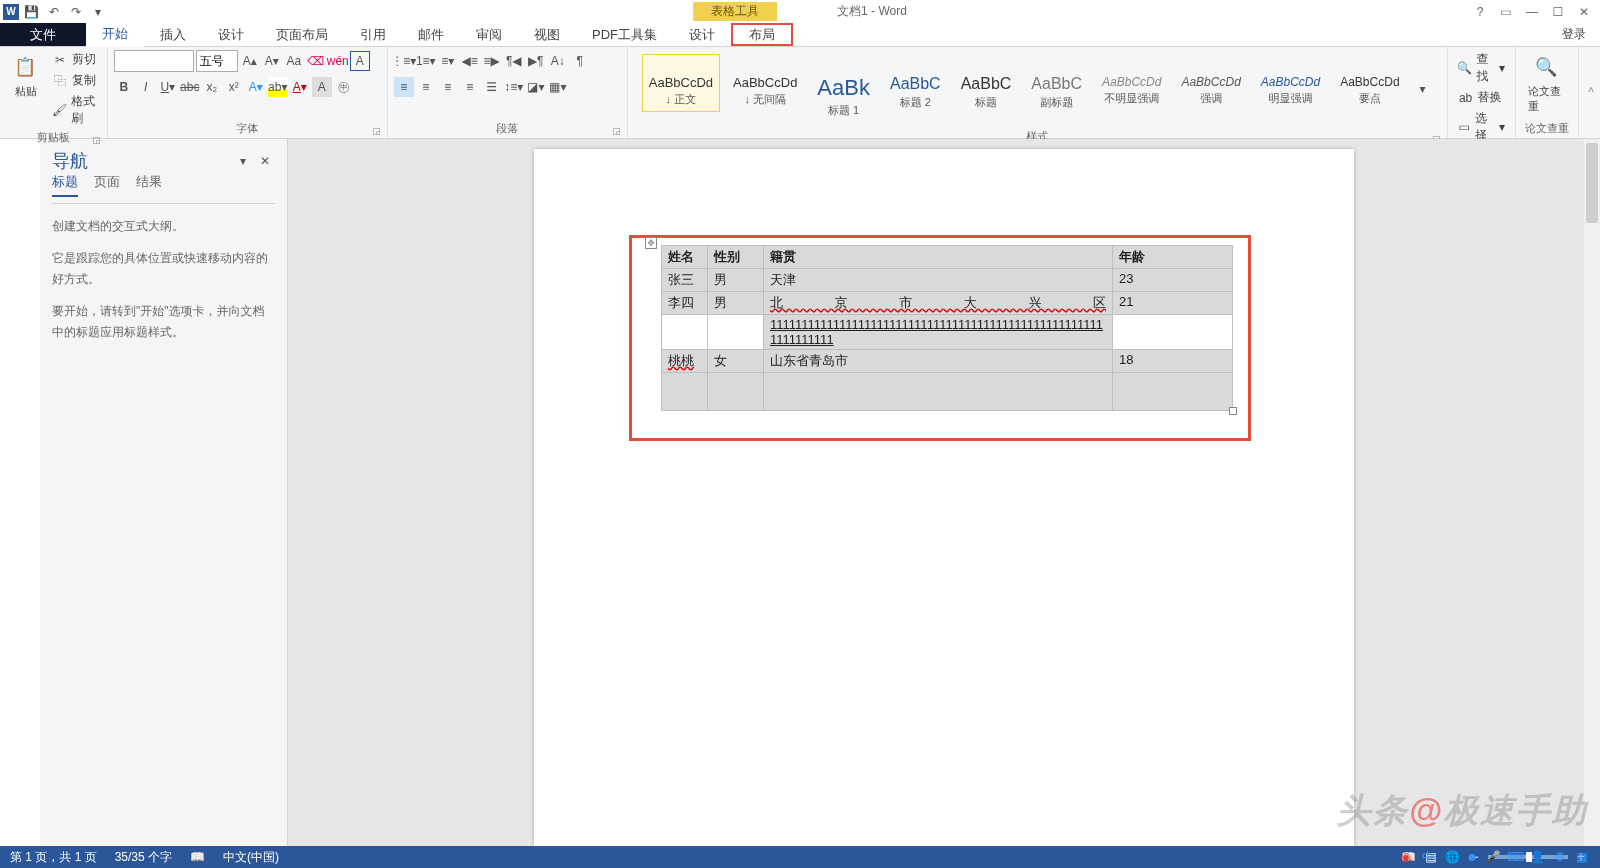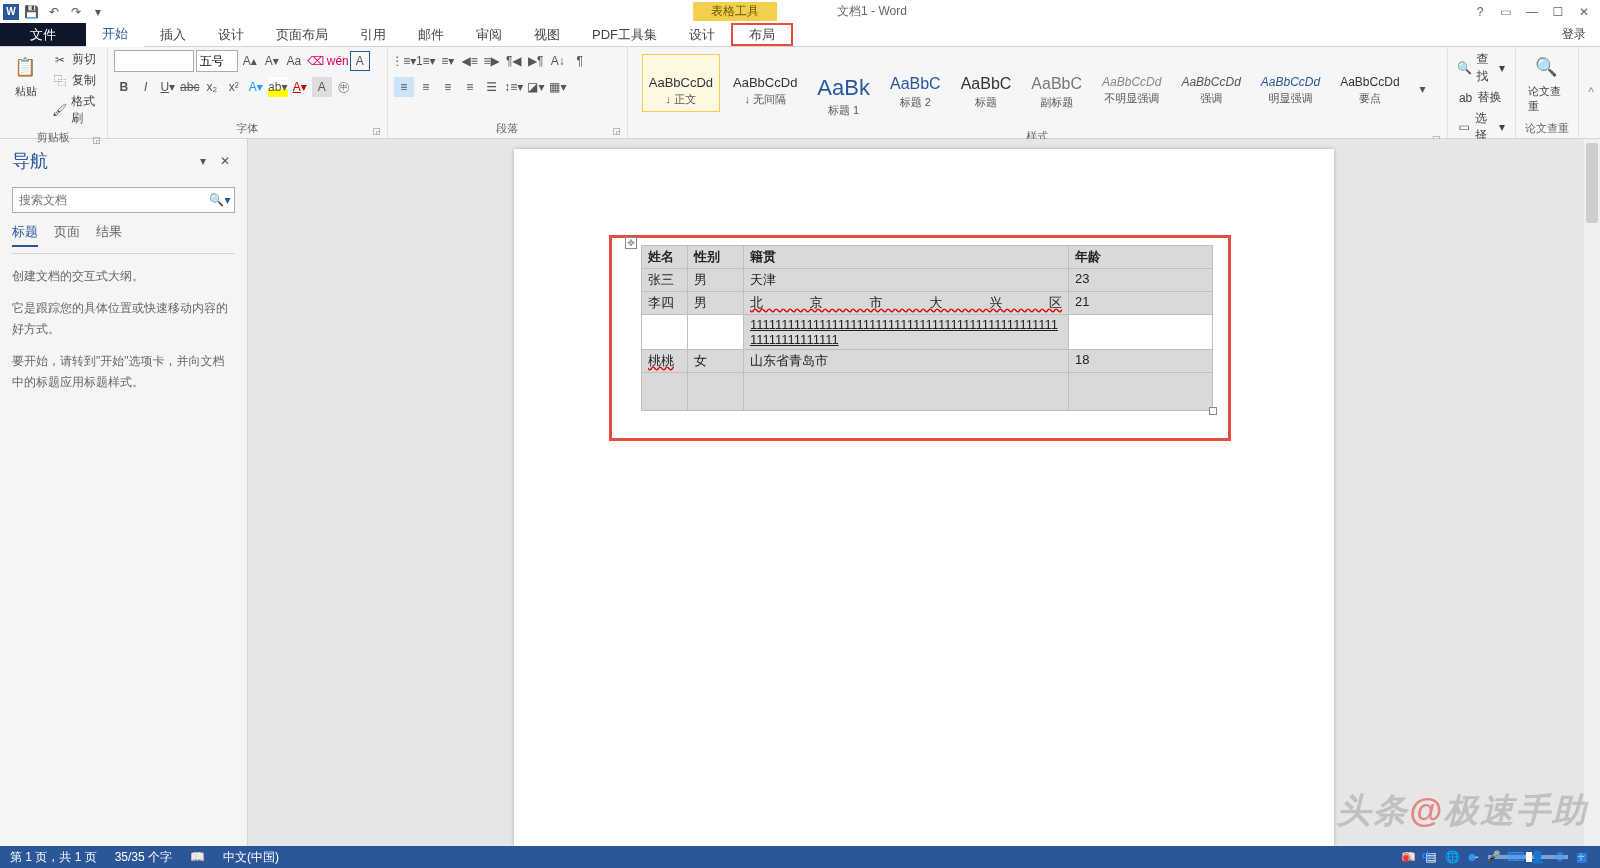--- a/index.html
+++ b/index.html
@@ -39,21 +39,21 @@
     .size-select{ width:42px; height:22px; border:1px solid #abadb3; font-size:12px; padding:0 3px; background:#fff;}
     .btn-row{display:flex; align-items:center; gap:2px; height:22px;}
     .icon-btn{width:20px; height:20px; display:flex; align-items:center; justify-content:center; cursor:pointer; color:#555; font-size:12px;}
     .style-gallery{flex:1; display:flex; align-items:flex-start; gap:6px; padding:4px 8px;}
     .style-item{display:flex; flex-direction:column; align-items:center; gap:2px; padding:4px 6px; cursor:pointer; border:1px solid transparent;}
     .style-item.sel{border:1px solid #f2d04f; background:#fef8e3;}
     .style-prev{font-size:13px; color:#333;margin-top:16px;}
     .style-name{font-size:11px; color:#555;}
     
     
-    .main { display: flex; height: calc(100vh - 23px - 24px - 92px - 22px); }
+    .main { display: flex; height: calc(100vh - 23px - 24px - 92px - 22px); margin-left: 40px; }
     .nav-pane { width: 248px; border-right: 1px solid #d4d4d4; background: #f5f5f5; padding: 10px 12px; }
     .nav-title { font-size: 18px; color: #2b579a; display: flex; align-items: center; justify-content: space-between; }
     .nav-close{display:flex; gap:2px;}
     .search-box { margin: 14px 0 10px; display: flex; border: 1px solid #abadb3; background:#fff;}
     .search-box input { flex: 1; border: none; padding: 5px 6px; font-size: 12px; outline:none;}
     .search-box .sbtn { width: 28px; display: flex; align-items: center; justify-content: center; color: #2b579a; cursor:pointer;}
     .nav-tabs { display: flex; gap: 16px; border-bottom: 1px solid #d4d4d4; padding-bottom: 6px; margin-bottom:12px;}
     .nav-tab { color: #666; cursor: pointer; font-size:13px; padding-bottom:4px;}
     .nav-tab.act { color: #2b579a; border-bottom: 2px solid #2b579a; }
     .nav-text{color:#666; font-size:12px; line-height:1.7;}
@@ -290,24 +290,20 @@
 
 <div class="main">
   <div class="nav-pane">
     <div class="nav-title">
       <span>导航</span>
       <span class="nav-close">
         <span class="icon-btn">▾</span>
         <span class="icon-btn">✕</span>
       </span>
     </div>
-    <div class="search-box">
-      <input placeholder="搜索文档" style="">
-      <div class="sbtn">🔍▾</div>
-    </div>
     <div class="nav-tabs">
       <div class="nav-tab act">标题</div>
       <div class="nav-tab">页面</div>
       <div class="nav-tab">结果</div>
     </div>
     <div class="nav-text">
       <p>创建文档的交互式大纲。</p>
       <p>它是跟踪您的具体位置或快速移动内容的好方式。</p>
       <p>要开始，请转到"开始"选项卡，并向文档中的标题应用标题样式。</p>
     </div>
@@ -317,21 +313,21 @@
     <div class="page">
       <div class="red-box"></div>
       <div class="tbl-wrap">
         <div class="tbl-handle">✥</div>
         <table class="tbl">
           <tbody>
               <tr class="hdr">
             <td style="width:46px;">姓名</td>
             <td style="width:56px;">性别</td>
             <td>籍贯</td>
-            <td style="width:144px;">年龄</td>
+            <td style="width:120px;">年龄</td>
           </tr>
           <tr>
             <td>张三</td>
             <td>男</td>
             <td>天津</td>
             <td>23</td>
           </tr>
           <tr>
             <td>李四</td>
             <td>男</td>

